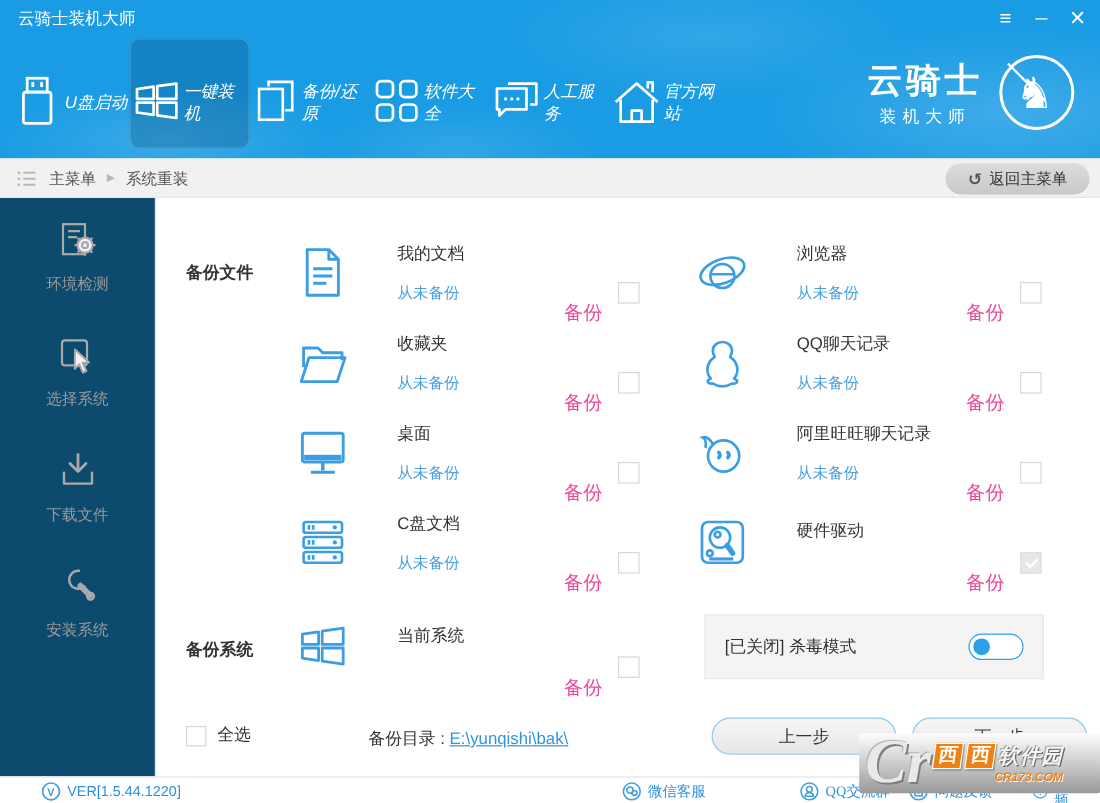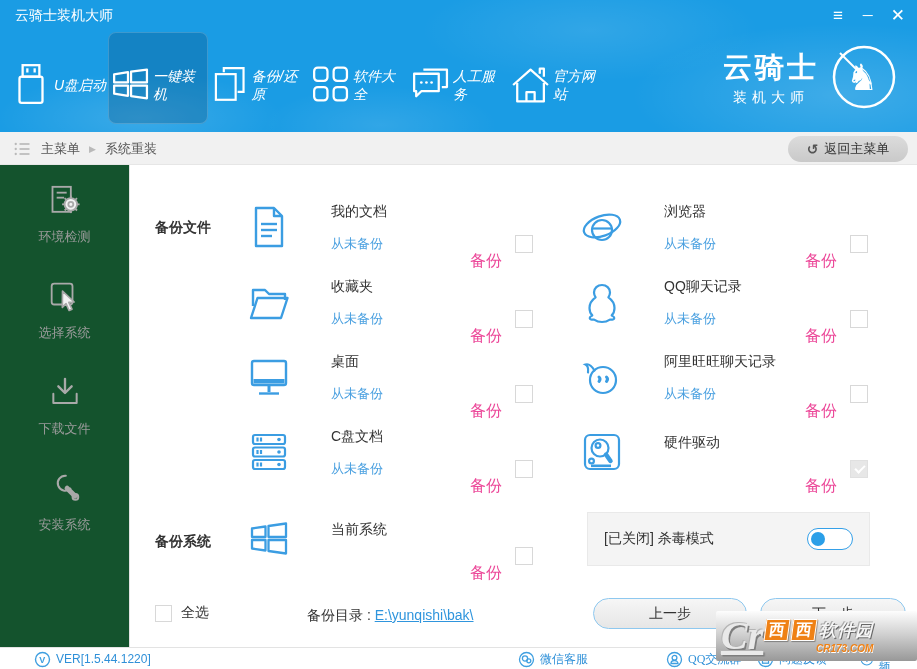--- a/index.html
+++ b/index.html
@@ -35,21 +35,21 @@
 
   
   .crumbbar { position:absolute; left:0; top:132px; width:917px; height:33px; background:#f1f1f1; border-bottom:1px solid #e6e6e6;padding-left:44px; }
   .crumb-left { position:absolute; left:12px; top:0; height:33px; display:flex; align-items:center; gap:9px; }
   .crumb-txt { font-size:13px; color:#555; }
   .crumb-arrow { font-size:9px; color:#b9b9b9; }
   .back-btn { position:absolute; right:9px; top:4px; width:120px; height:26px; background:linear-gradient(180deg,#dcdcdc,#c9c9c9); border-radius:13px; display:flex; align-items:center; justify-content:center; gap:6px; font-size:13px; color:#333; }
   .back-arrow { color:#555; font-size:14px; font-weight:bold; }
 
   
-  .sidebar { position:absolute; left:0; top:165px; width:130px; height:482px; background:#14532d; border-right:1px solid #e3e3e3; }
+  .sidebar { position:absolute; left:0; top:165px; width:130px; height:482px; background:#0c4a6e; border-right:1px solid #e3e3e3; }
   .side-item { height:96px; display:flex; flex-direction:column; align-items:center; justify-content:center; }
   .side-item.active { background:#e5e5e5; }
   .side-item svg { width:40px; height:40px; }
   .side-label { font-size:13px; color:#9b9b9b; margin-top:7px; }
 
   
   .main { position:absolute; left:131px; top:165px; width:786px; height:482px; background:#fff; }
   .section-label { position:absolute; left:24px; font-size:14px; color:#333; font-weight:bold; }
   .cell { position:absolute; height:52px; }
   .cell .ci { position:absolute; left:0; top:0; width:48px; height:48px; }
@@ -84,21 +84,21 @@
   .sb-ver { left:34px; }
   .sb-wechat { left:518px; }
   .sb-qq { left:666px;font-family:Liberation Serif, serif; }
   .sb-feedback { left:757px; }
   .sb-help { left:860px; }
 
   
   .watermark { position:absolute; left:716px; top:611px; width:201px; height:50px; z-index:50;
     background:linear-gradient(180deg,#fdfdfd 0%,#d2d2d2 45%,#989898 100%); border-radius:2px;
     display:flex; align-items:center; padding:1px 5px; }
-  .wm-cr { font-family:"Liberation Serif","DejaVu Serif",serif; font-weight:bold; font-style:italic; font-size:40px; line-height:44px; color:#e9e9e9; text-shadow:1.5px 1.5px 0 #7e7e7e, -1px -1px 0 #b5b5b5;text-decoration:underline; }
+  .wm-cr { font-family:"Liberation Serif","DejaVu Serif",serif; font-weight:bold; font-style:italic; font-size:52px; line-height:44px; color:#e9e9e9; text-shadow:1.5px 1.5px 0 #7e7e7e, -1px -1px 0 #b5b5b5; }
   .wm-right { display:flex; flex-direction:column; align-items:flex-end; margin-left:2px; }
   .wm-top { display:flex; align-items:center; gap:3px; }
   .wm-xi { display:inline-block; background:#ef8115; color:#fff; font-weight:bold; font-size:16px; line-height:1; padding:2px 3px; border:1px solid #fff; transform:skewX(-8deg); box-shadow:1px 1px 1px rgba(0,0,0,.35); }
   .wm-site { font-weight:bold; font-style:italic; font-size:17px; color:#f5f5f5; letter-spacing:1px; text-shadow:1px 1px 0 #666, -1px -1px 0 #aaa; }
   .wm-url { font-size:10px; font-weight:bold; font-style:italic; color:#ef8115; text-shadow:.5px .5px 0 #fff; margin-top:1px; }
 
   svg { display:block; }
 </style>
 </head>
 <body>

